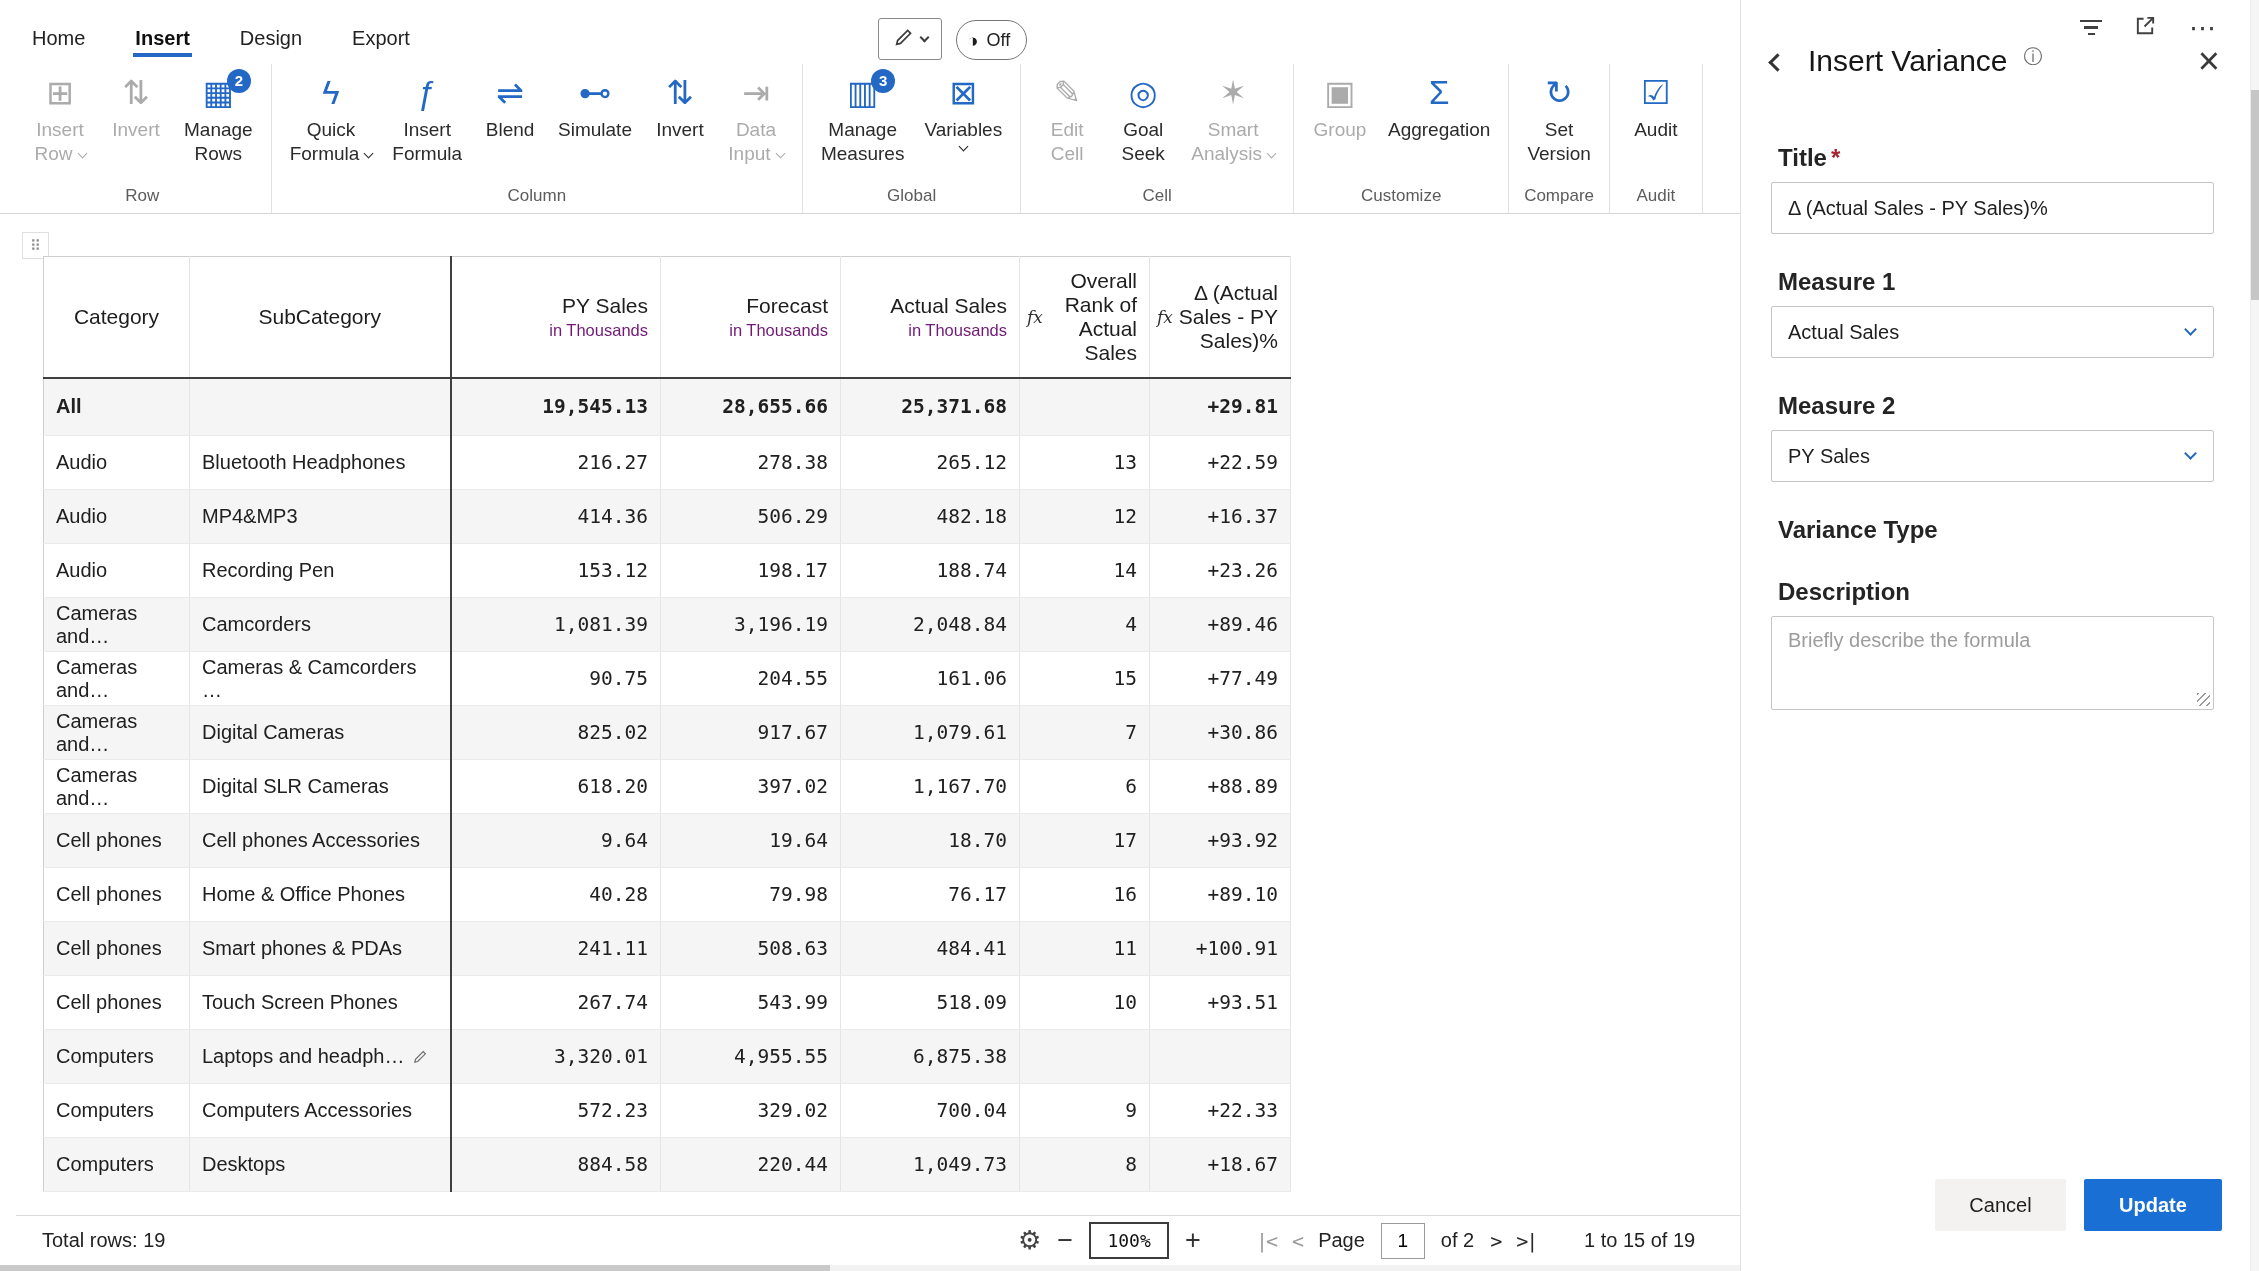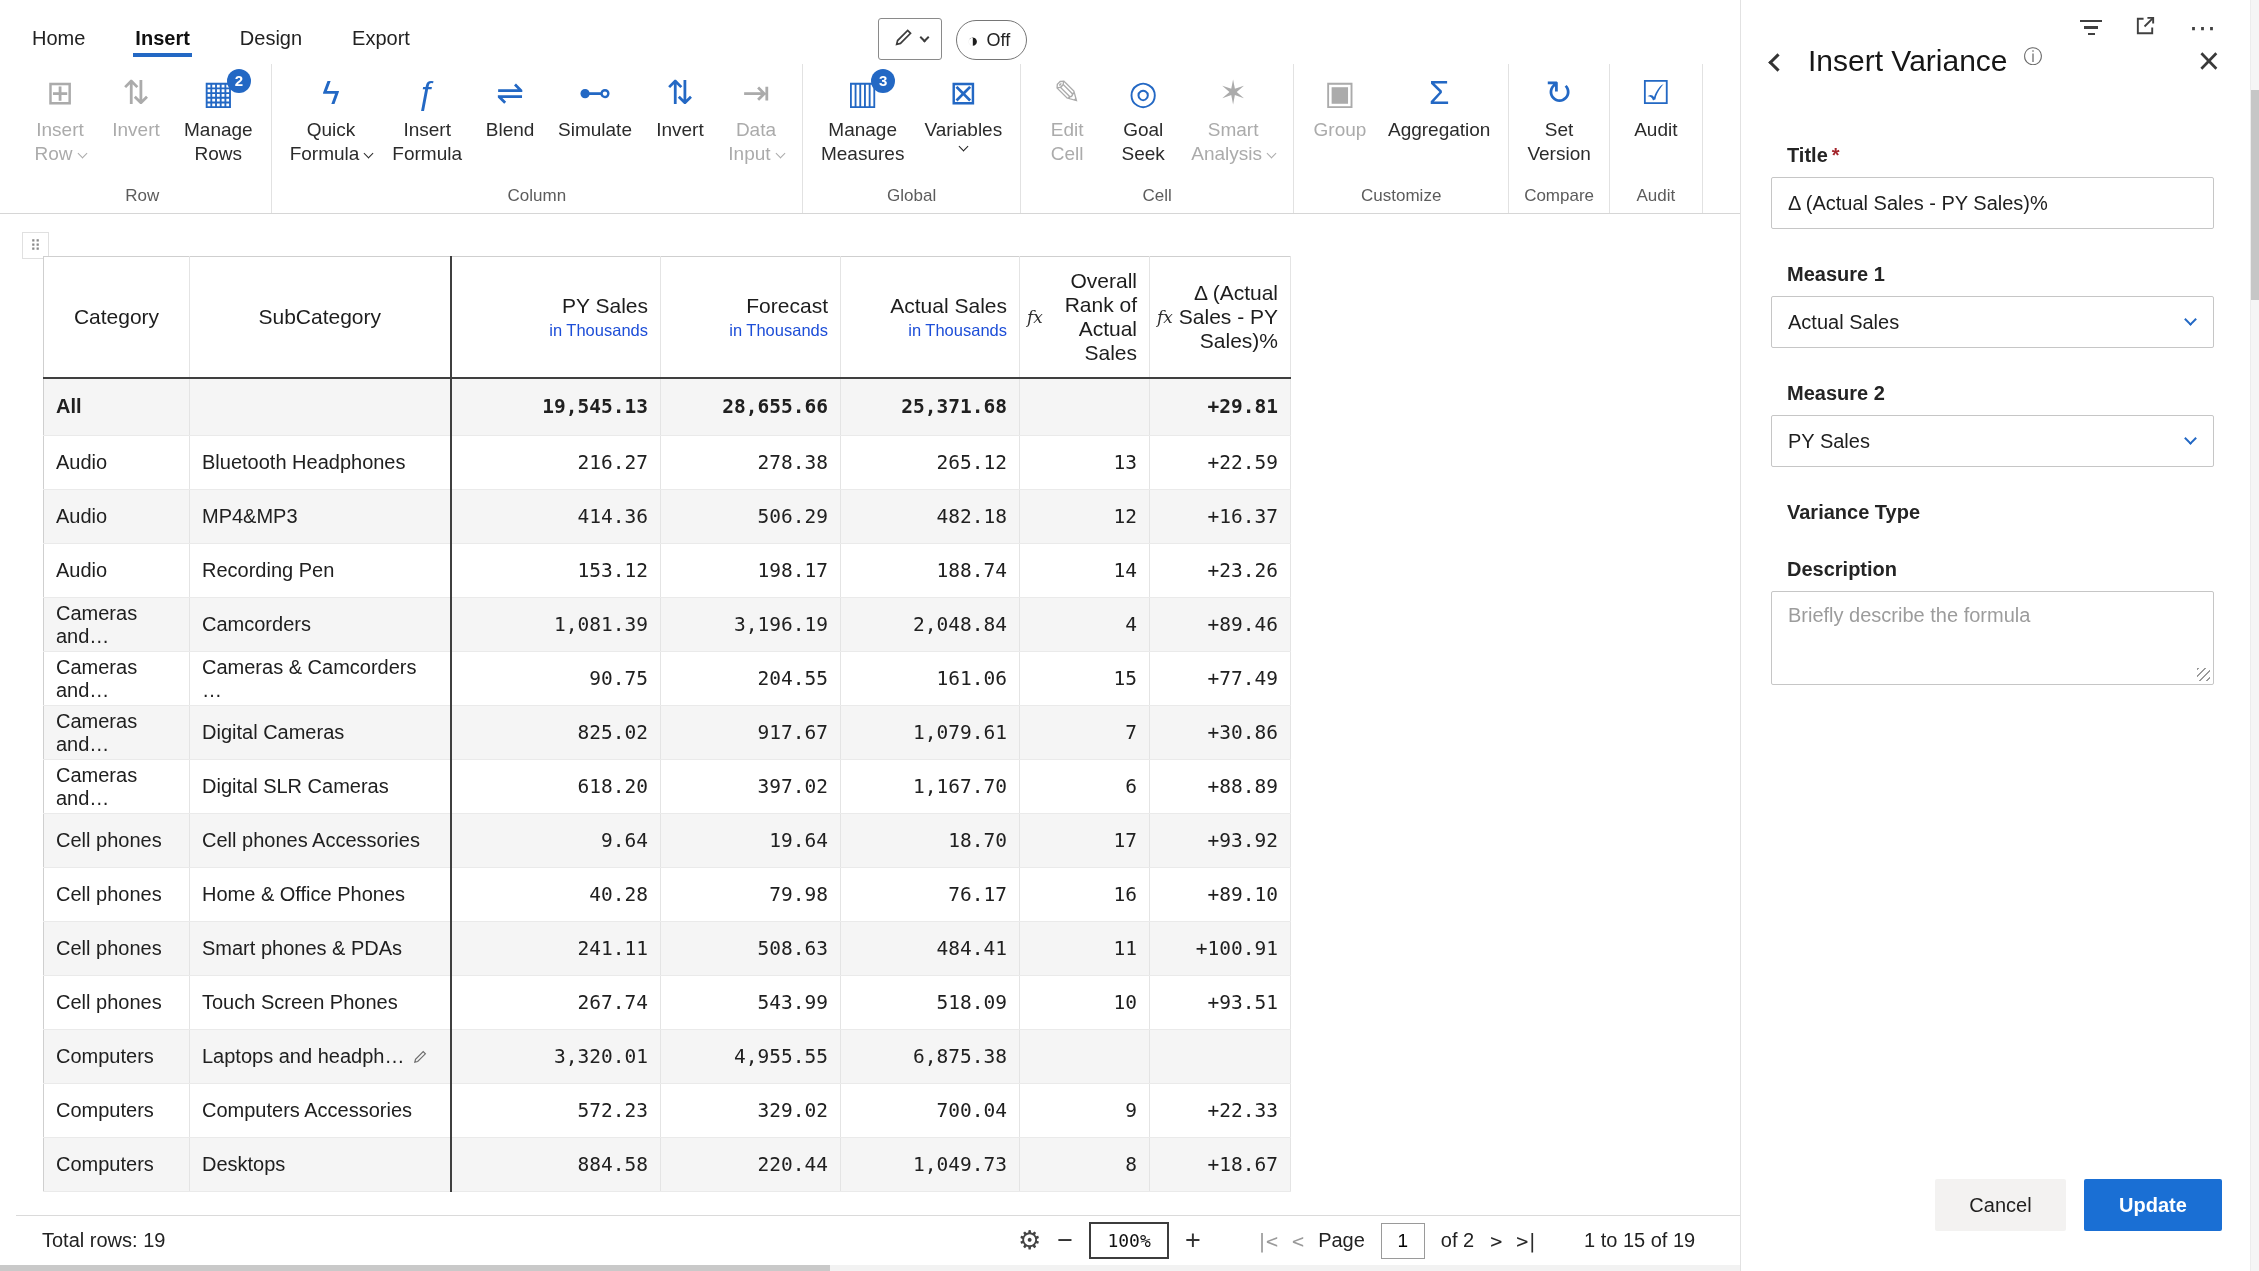--- a/index.html
+++ b/index.html
@@ -46,21 +46,21 @@
 
   
   .canvas{position:relative;height:1000px}
   .drag-handle{position:absolute;left:22px;top:18px;width:27px;height:27px;border:1px solid #e0e0e0;
     color:#8a8a8a;font-size:15px;display:flex;align-items:center;justify-content:center;cursor:grab}
   table.datatable{position:absolute;left:43px;top:42px;border-collapse:collapse;border:1px solid #cfcfcf;background:#fff}
   .datatable th,.datatable td{border-right:1px solid #e4e4e4;border-bottom:1px solid #eaeaea}
   .datatable th{height:121px;font-weight:400;position:relative;border-bottom:2px solid var(--dark-line);background:#fff}
   .hwrap{display:flex;flex-direction:column;justify-content:center;height:100%;padding:0 12px;font-size:21px;color:#1d1d1d}
   .h-right{align-items:flex-end;text-align:right}
-  .h-sub{font-size:16.5px;color:#1d4ed8;margin-top:3px}
+  .h-sub{font-size:16.5px;color:#701a75;margin-top:3px}
   .fx{position:absolute;left:7px;top:50%;transform:translateY(-50%);font-family:"DejaVu Serif",serif;
     font-style:italic;font-size:17px;color:#2e2e2e}
   .datatable td{height:54px;padding:0 12px;font-size:20px;color:#202020}
   td.cat{text-align:left}
   td.num{text-align:right;font-family:"DejaVu Sans Mono",monospace;font-size:19.5px}
   .dark-left{border-left:2px solid var(--dark-line) !important}
   tr.stripe td{background:var(--stripe)}
   tr.total-row td{background:var(--stripe);font-weight:700;height:58px}
   .cell-pencil{margin-left:8px;vertical-align:-2px}
 
@@ -91,21 +91,21 @@
   .filter-ico{display:flex;flex-direction:column;gap:4px;align-items:center;cursor:pointer}
   .filter-ico i{display:block;height:2.5px;background:#404040}
   .filter-ico i:nth-child(1){width:22px}.filter-ico i:nth-child(2){width:14px}.filter-ico i:nth-child(3){width:7px}
   .more-ico{font-size:27px;line-height:10px;cursor:pointer}
   .panel-header{position:absolute;top:42px;left:30px;right:30px;display:flex;align-items:center;gap:24px}
   .back-ico{color:#333;cursor:pointer;display:inline-block;margin-top:2px}
   .panel-title{font-size:30px;color:#161616}
   .info-ico{font-size:19px;color:#6a6a6a;margin-left:-8px;margin-top:-8px;cursor:pointer}
   .close-ico{margin-left:auto;font-size:38px;color:#3a3a3a;line-height:1;cursor:pointer}
   .panel-body{position:absolute;top:118px;left:30px;right:36px}
-  .flabel{font-size:20px;font-weight:700;color:#242424;margin:26px 16px 10px}
+  .flabel{font-size:24px;font-weight:700;color:#242424;margin:26px 7px 10px}
   .flabel.gap{margin-top:34px}
   .req{color:#a4262c;margin-left:4px}
   .tinput{width:100%;height:52px;border:1px solid #c6c6c6;border-radius:2px;padding:0 16px;font-size:20px;color:#1e1e1e;
     font-family:"Liberation Sans",sans-serif;background:#fff}
   .dropdown{width:100%;height:52px;border:1px solid #c6c6c6;border-radius:2px;display:flex;align-items:center;
     justify-content:space-between;padding:0 18px 0 16px;font-size:20px;color:#1e1e1e;cursor:pointer;background:#fff}
   .dropdown .chev{color:var(--accent);width:9px;height:9px;margin-top:-5px}
   .tarea-wrap{position:relative}
   .tarea{width:100%;height:94px;border:1px solid #c6c6c6;border-radius:2px;padding:12px 16px;font-size:20px;color:#333;
     font-family:"Liberation Sans",sans-serif;resize:none;display:block}

